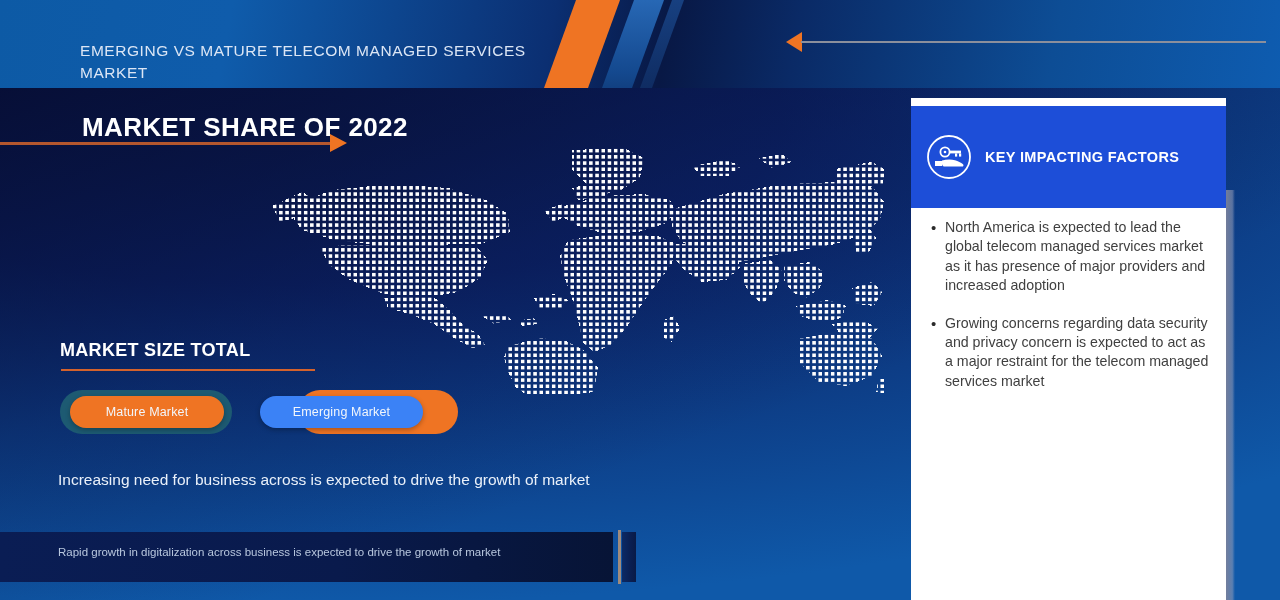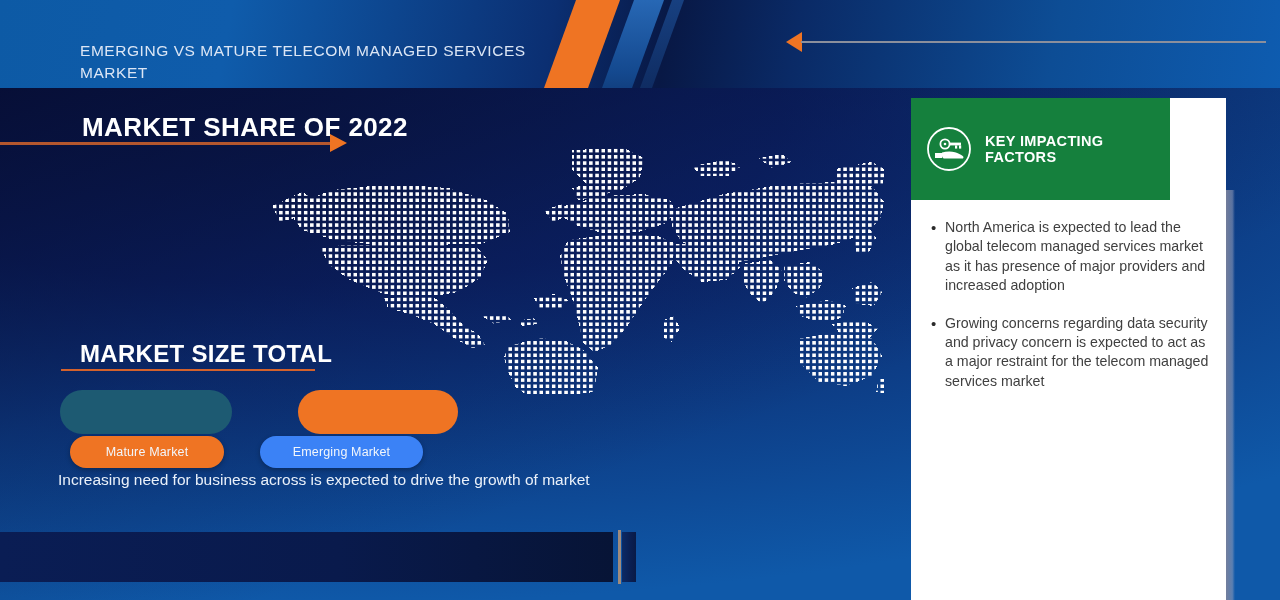--- a/index.html
+++ b/index.html
@@ -100,24 +100,23 @@
   .map {
     position: absolute; left: 272px; top: 148px;
     width: 614px; height: 246px;
   }
   .map svg { display: block; width: 100%; height: 100%; }
 
   
   .size-title {
     position: absolute; left: 60px; top: 340px;
     color: #ffffff;
-    font-size: 24px;
+    font-size: 18px;
     font-weight: bold;
     letter-spacing: .3px;
-    margin-left: 20px;
   }
   .size-underline {
     position: absolute; left: 61px; top: 369px;
     width: 254px; height: 2px;
     background: #d4622c;
   }
 
   
   .pill-group { position: absolute; left: 60px; top: 390px; width: 420px; height: 52px; }
   .pill-wrap { position: absolute; }
@@ -128,21 +127,20 @@
   .pill {
     position: absolute;
     height: 32px;
     border-radius: 18px;
     display: flex; align-items: center; justify-content: center;
     color: #f2f6fb;
     font-size: 12.5px;
     letter-spacing: .15px;
     white-space: nowrap;
     padding: 0 18px;
-    margin-top: 40px;
   }
 
   
   .pw-mature { left: 0; top: 0; width: 190px; height: 52px; }
   .pw-mature .pill-shadow {
     left: 0; top: 0; width: 172px; height: 44px;
     background: #1d5a72;
   }
   .pw-mature .pill {
     left: 10px; top: 6px; width: 154px;
@@ -199,23 +197,23 @@
     position: absolute; left: 911px; top: 98px;
     width: 315px; height: 502px;
     background: #ffffff;
   }
   .panel-shadow {
     position: absolute; left: 1226px; top: 190px;
     width: 9px; height: 410px;
     background: linear-gradient(90deg, rgba(120,128,155,.95) 0%, rgba(150,158,185,.55) 70%, rgba(150,158,185,0) 100%);
   }
   .panel-head {
-    position: absolute; left: 0; top: 0;
-    width: 259px; height: 102px;
-    background: #15803d;
+    position: absolute; left: 0; top: 8px;
+    width: 315px; height: 102px;
+    background: #1d4ed8;
     display: flex; align-items: center;
     padding-left: 14px;
   }
   .key-icon {
     width: 48px; height: 48px; flex: 0 0 48px;
     margin-right: 12px;
   }
   .key-icon svg { display: block; }
   .panel-head-title {
     color: #ffffff;
@@ -338,20 +336,21 @@
       <div class="pill-shadow"></div>
       <div class="pill">Emerging Market</div>
     </div>
   </div>
 
   <div class="lead-text">Increasing need for business across is expected to drive the growth of market</div>
 
   <div class="bottom-band"></div>
   <div class="bottom-band-2"></div>
   <div class="bottom-divider"></div>
+  <div class="bottom-text">Rapid growth in digitalization across  business is expected to drive the growth of market</div>
 
   <div class="panel-shadow"></div>
   <div class="panel">
     <div class="panel-head">
       <div class="key-icon">
         <svg viewBox="0 0 48 48" xmlns="http://www.w3.org/2000/svg">
           <circle cx="24" cy="24" r="21" fill="none" stroke="#ffffff" stroke-width="1.8"></circle>
           <circle cx="20" cy="19" r="4.6" fill="none" stroke="#ffffff" stroke-width="1.8"></circle>
           <circle cx="20" cy="19" r="1.3" fill="#ffffff"></circle>
           <rect x="24" y="17.6" width="12" height="2.8" fill="#ffffff"></rect>

